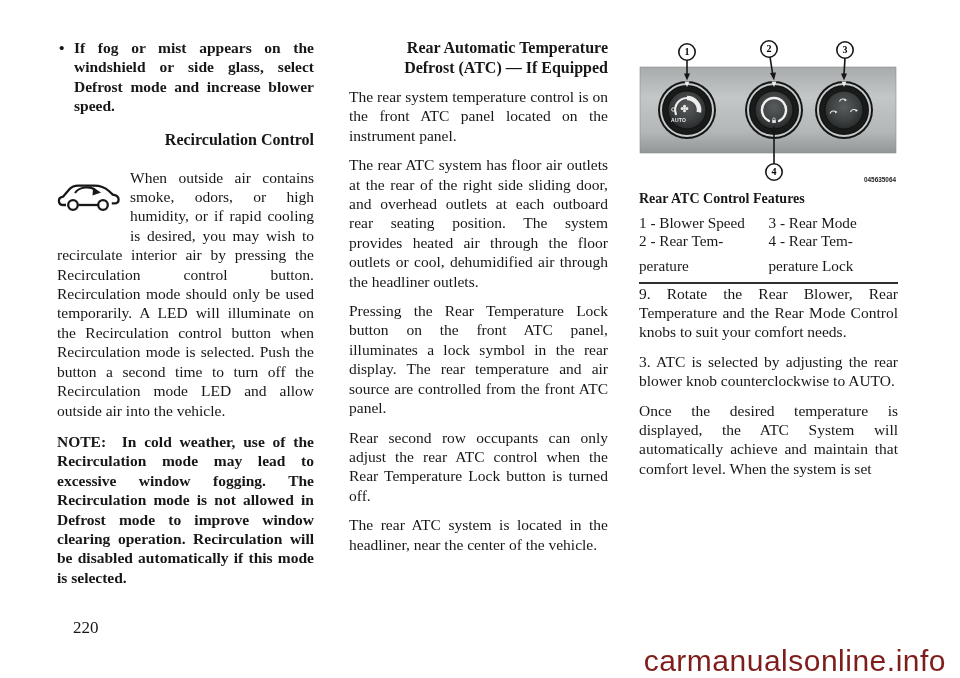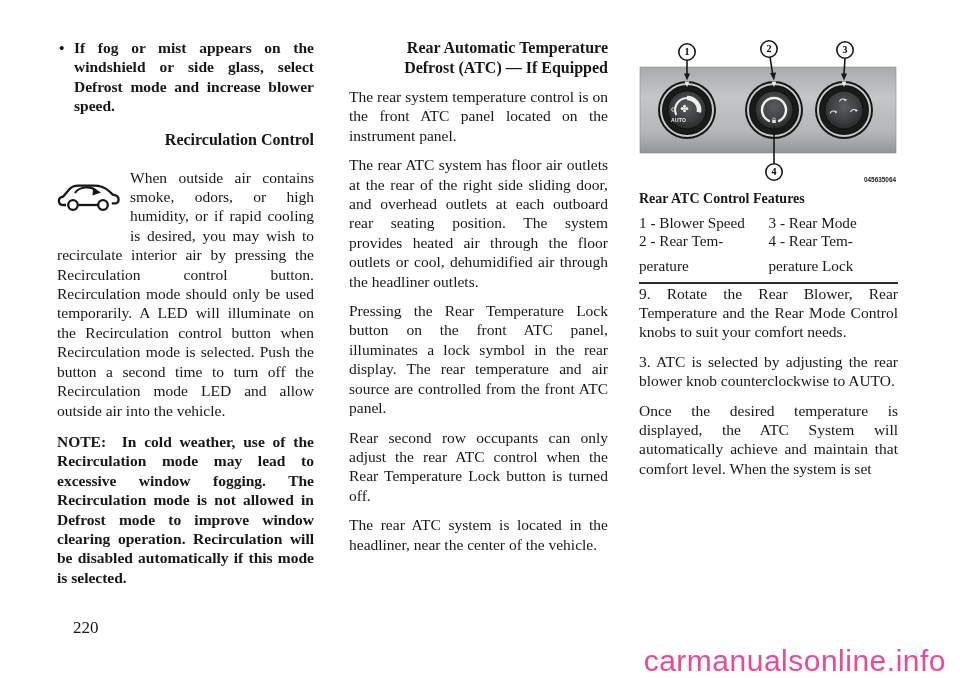--- a/index.html
+++ b/index.html
@@ -34,21 +34,21 @@
 
   .legend { display:flex; font-size:15.2px; line-height:17.5px; padding-bottom:7px; border-bottom:2.5px solid #2e2e2e; }
   .legend-col { width:50%; }
   .legend-line3 { margin-top:8px; }
 
   .col3 .first-after-rule { margin-top:23px; }
 
   .watermark {
     position:absolute; right:14px; bottom:0px;
     font-family:"Liberation Sans","DejaVu Sans",sans-serif;
-    font-size:30px; color:#ec4899; letter-spacing:0.5px;
+    font-size:30px; color:#7f1d1d; letter-spacing:0.5px;
   }
 </style>
 </head>
 <body>
 
 <div class="page">
 
   <div class="col col1">
     <div class="para bullet-item">
       <span class="bullet-marker">•</span>

